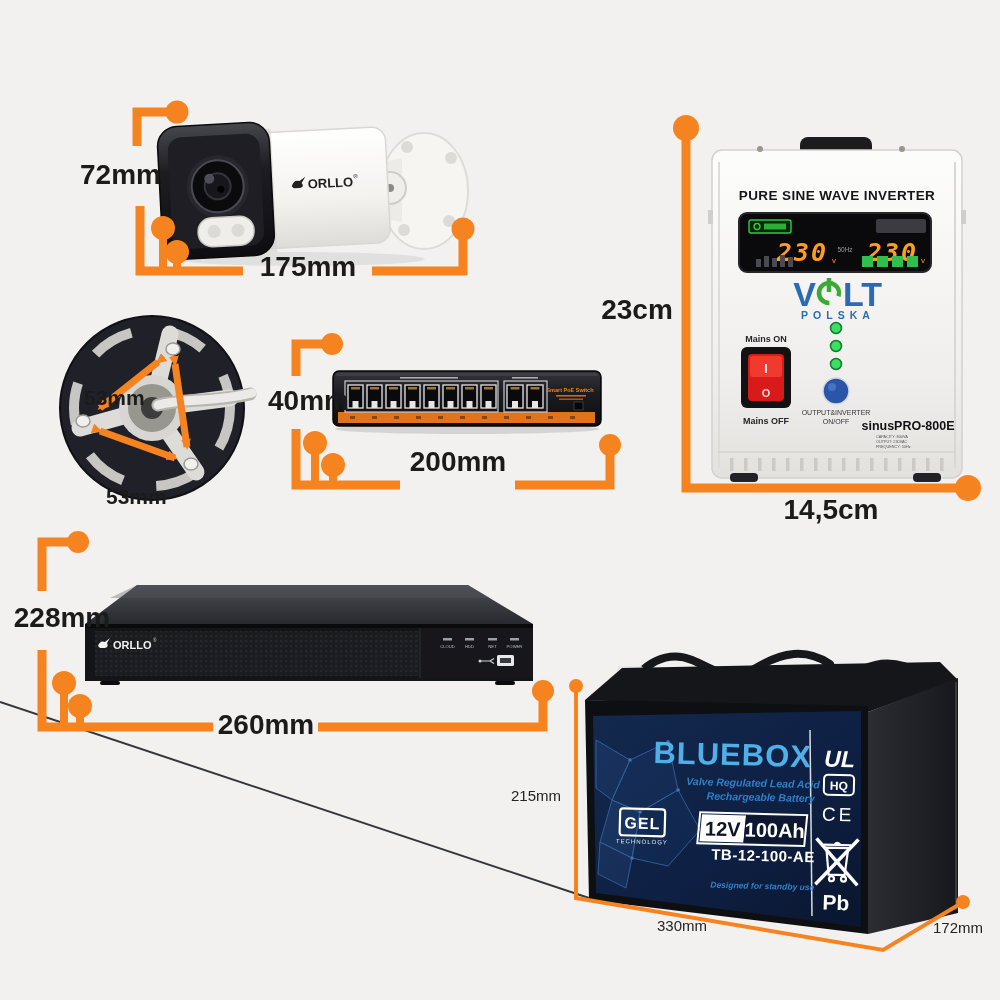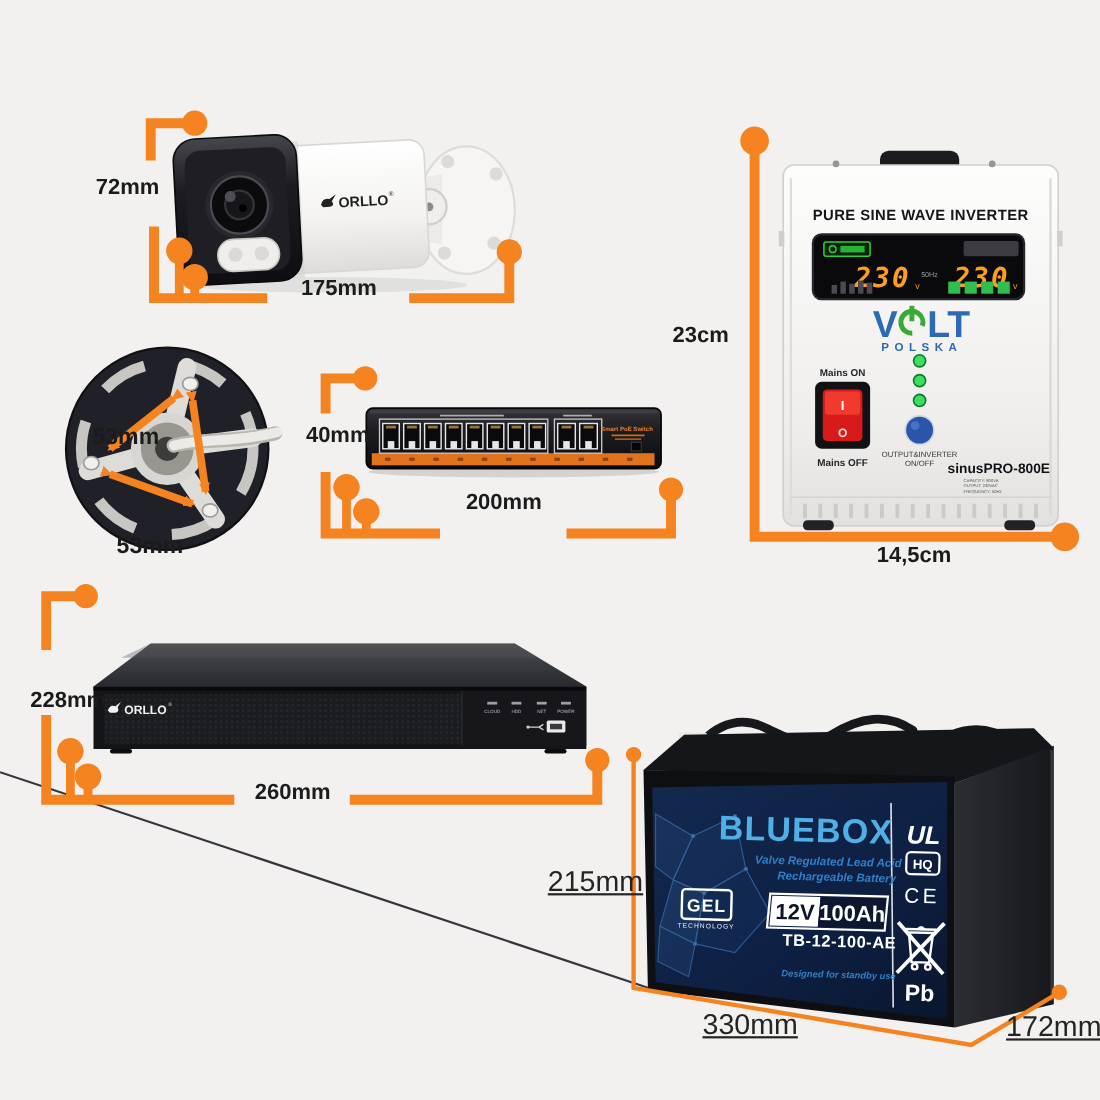--- a/index.html
+++ b/index.html
@@ -1,21 +1,21 @@
 <!DOCTYPE html>
 <html><head>
 <meta charset="utf-8">
 <style>
   html,body{margin:0;padding:0;}
   body{font-family:"Liberation Sans",sans-serif;background:#e9e8e6;}
   .canvas{position:relative;width:1000px;height:1000px;background:#f2f1ef;overflow:hidden;}
   .canvas svg{position:absolute;left:0;top:0;font-family:"Liberation Sans",sans-serif;}
-  .lbl{position:absolute;font-weight:700;font-size:20px;color:#1b1b1b;text-align:center;line-height:1.05;}
+  .lbl{position:absolute;font-weight:700;font-size:28px;color:#1b1b1b;text-align:center;line-height:1.05;}
   .lbl.small{font-size:21px;margin-top:32px;}
-  .lbl.thin{font-weight:400;font-size:26px;color:#242424;text-decoration:underline;}
+  .lbl.thin{font-weight:400;font-size:15px;color:#242424;}
   .lbl.right{text-align:center;}
 </style>
 </head>
 <body>
 
 <div class="canvas">
 
 <svg width="1000" height="1000" viewBox="0 0 1000 1000">
   <defs>
     <linearGradient id="camBody" x1="0" y1="0" x2="0" y2="1">
@@ -411,19 +411,19 @@
 </svg>
 
 <div class="lbl" style="left:80px;top:160px;width:72px;">72mm</div>
 <div class="lbl" style="left:252px;top:252px;width:112px;">175mm</div>
 <div class="lbl small" style="left:84px;top:355px;width:58px;">53mm</div>
 <div class="lbl small" style="left:106px;top:454px;width:60px;">53mm</div>
 <div class="lbl" style="left:268px;top:386px;width:78px;">40mm</div>
 <div class="lbl" style="left:402px;top:447px;width:112px;">200mm</div>
 <div class="lbl right" style="left:600px;top:295px;width:74px;">23cm</div>
 <div class="lbl" style="left:775px;top:495px;width:112px;">14,5cm</div>
-<div class="lbl" style="left:6px;top:603px;width:112px;margin-top:24px;">228mm</div>
+<div class="lbl" style="left:6px;top:603px;width:112px;">228mm</div>
 <div class="lbl" style="left:212px;top:710px;width:108px;">260mm</div>
 <div class="lbl thin" style="left:498px;top:788px;width:76px;">215mm</div>
 <div class="lbl thin" style="left:628px;top:918px;width:108px;">330mm</div>
 <div class="lbl thin" style="left:906px;top:920px;width:104px;">172mm</div>
 
 </div>
 
 </body></html>

